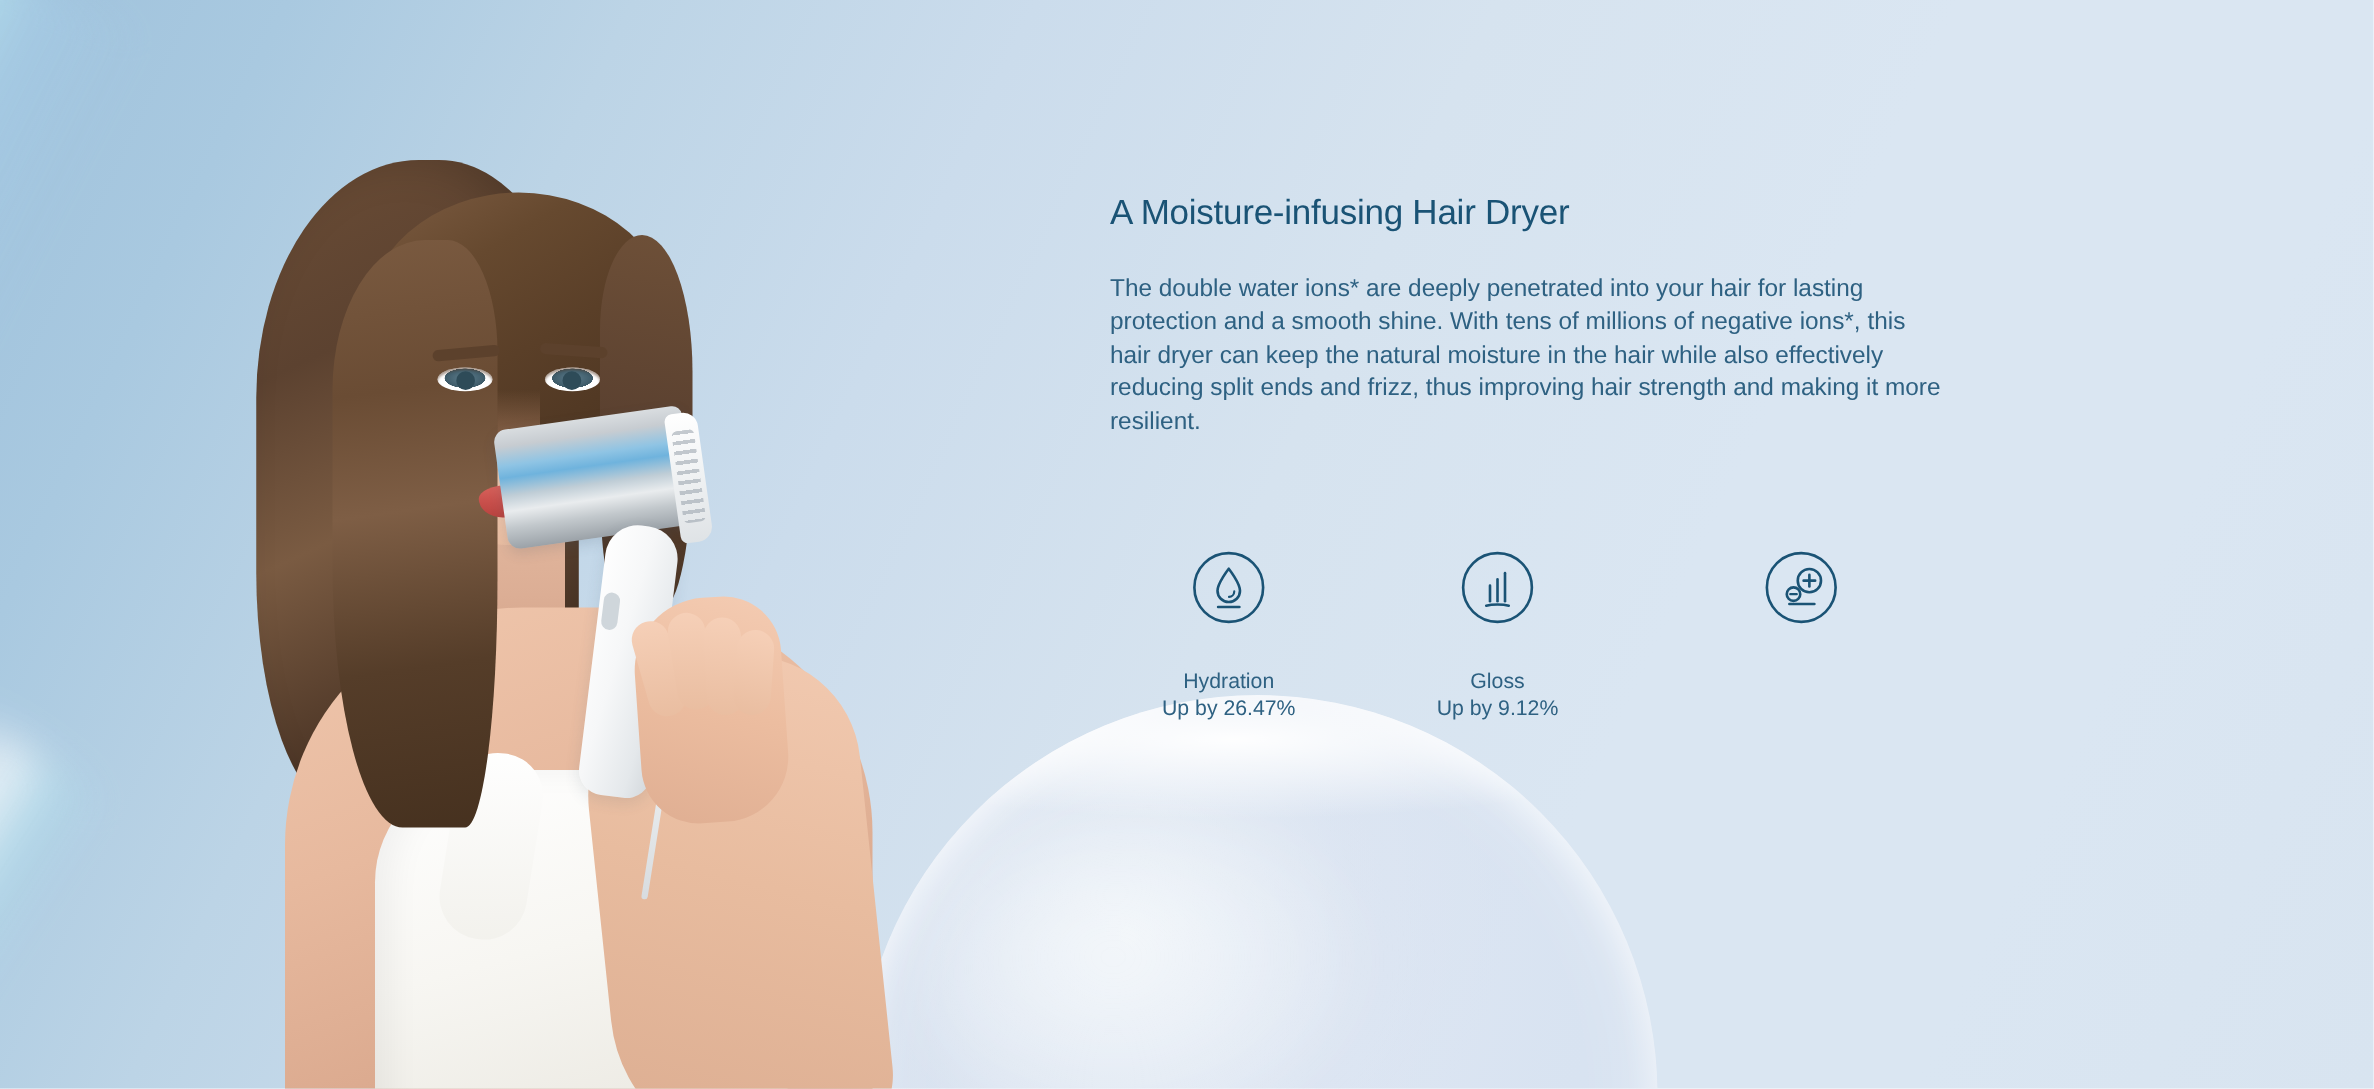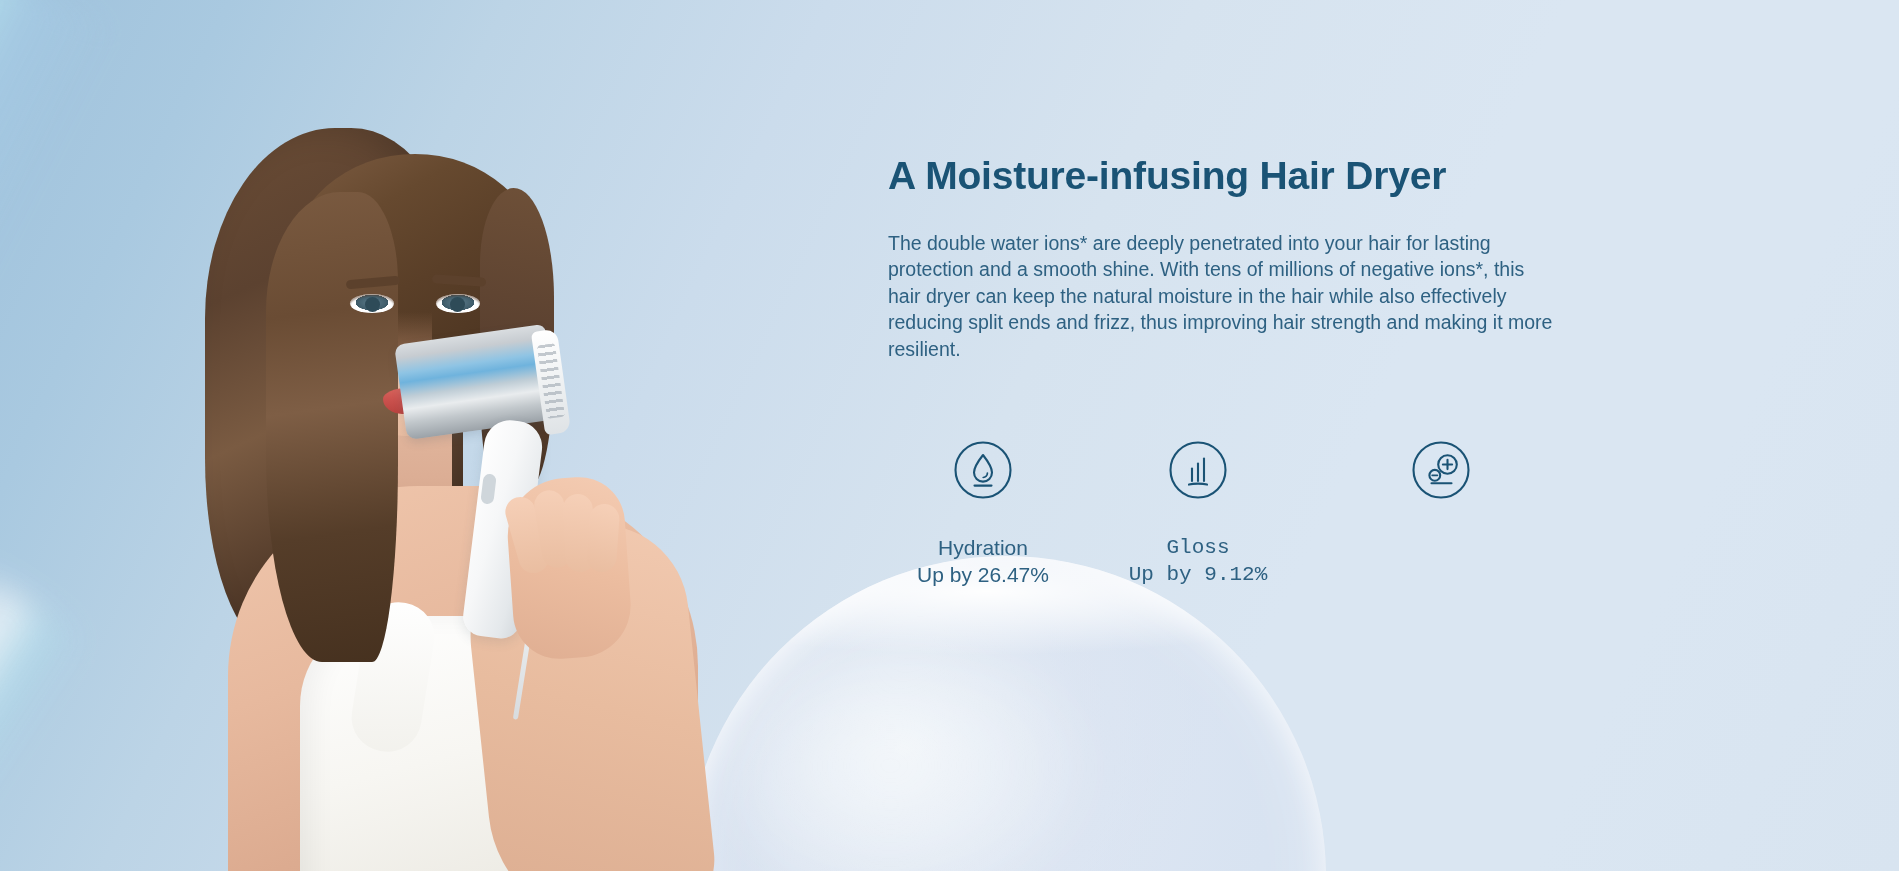--- a/index.html
+++ b/index.html
@@ -253,22 +253,22 @@
   .d-finger.f3 { left:164px; top:166px; transform:rotate(-3deg); }
   .d-finger.f4 { left:188px; top:176px; transform:rotate(4deg); height:68px; }
 
   
   .content {
     position:absolute;
     left:888px; top:155px;
     width:700px;
   }
   .headline {
-    font-size:39px;
-    font-weight:bold;
+    font-size:28px;
+    font-weight:normal;
     color:#1a5375;
     letter-spacing:-.2px;
     line-height:1.1;
     white-space:nowrap;
   }
   .body-copy {
     margin-top:32px;
     font-size:19.5px;
     line-height:1.36;
     color:#2e6182;
@@ -277,28 +277,28 @@
 
   .features {
     position:absolute;
     left:888px; top:440px;
     width:700px;
     display:flex;
     align-items:flex-start;
   }
   .feature { text-align:center; }
   .feature.f-hydration { width:190px; }
-  .feature.f-gloss     { width:190px; margin-left:25px;font-family:Liberation Mono, monospace; }
+  .feature.f-gloss     { width:190px; margin-left:25px; }
   .feature.f-static    { width:275px; margin-left:10px; }
 
   .feature-icon { display:flex; justify-content:center; }
   .feature-icon svg { display:block; }
   .feature-label {
     margin-top:34px;
-    font-size:21px;
+    font-size:17px;
     line-height:1.3;
     color:#2e6182;
     white-space:pre-line;
   }
 </style>
 </head>
 <body>
 
 <div id="banner">
 

